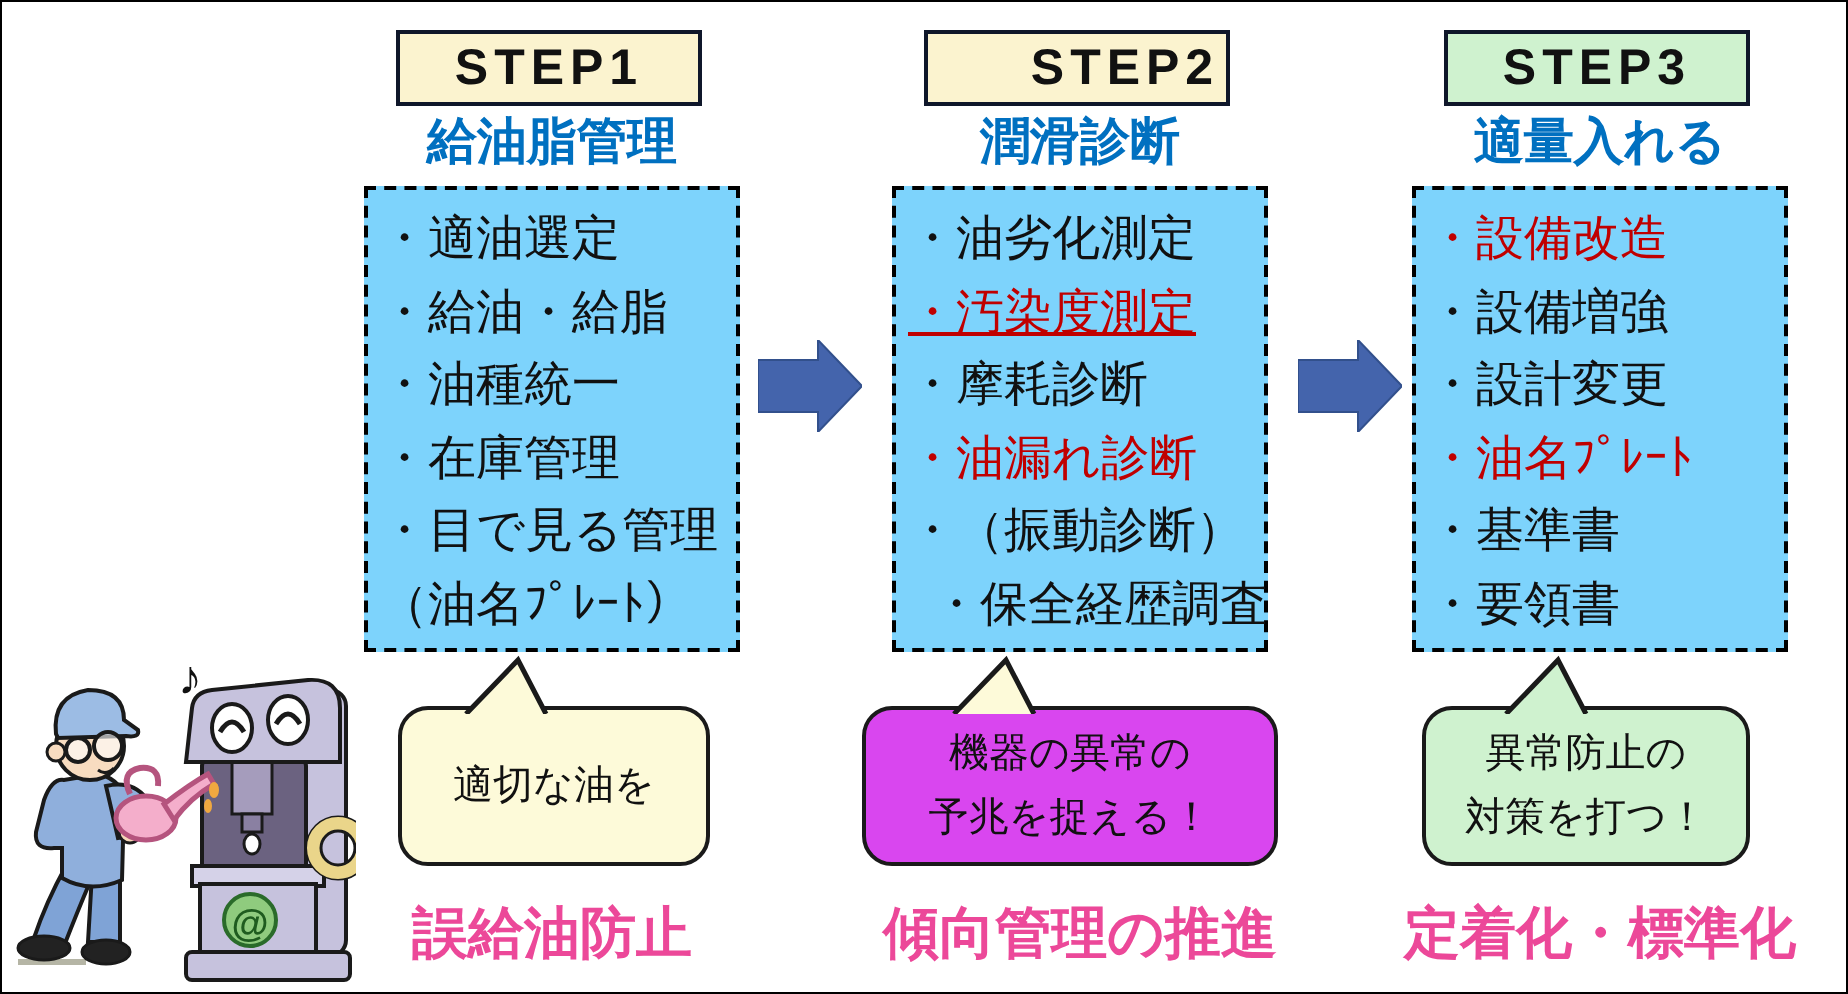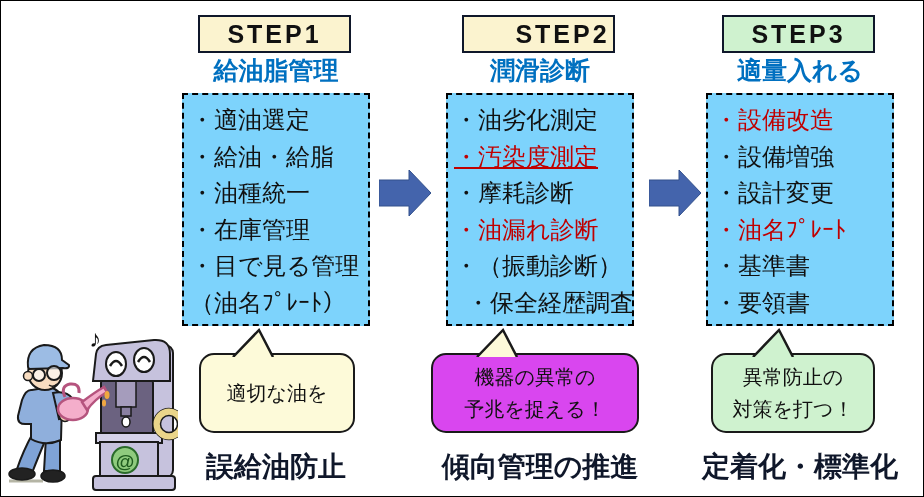--- a/index.html
+++ b/index.html
@@ -34,21 +34,21 @@
     display:flex;flex-direction:column;align-items:center;justify-content:center;
   }
   .col1 .bubble{left:17px;width:156px;}
   .col2 .bubble{left:-15px;width:208px;}
   .col3 .bubble{left:5px;width:164px;}
   .bubble-line{font-size:20px;line-height:32px;white-space:nowrap;color:#111;}
   .tail{position:absolute;top:-28px;}
   .col1 .tail{left:28px;} .col2 .tail{left:40px;} .col3 .tail{left:36px;}
   .caption{
     position:absolute;top:447px;left:50%;transform:translateX(-50%);
-    font-size:28px;font-weight:bold;white-space:nowrap;color:#0f172a;
+    font-size:28px;font-weight:bold;white-space:nowrap;color:#ec4899;
   }
   #illu{position:absolute;left:2px;top:320px;}
 </style>
 </head>
 <body>
 
 <div id="canvas">
 
   <div class="col col1">
     <div class="step-header" style="background-color: rgb(251, 243, 207);">STEP1</div>

